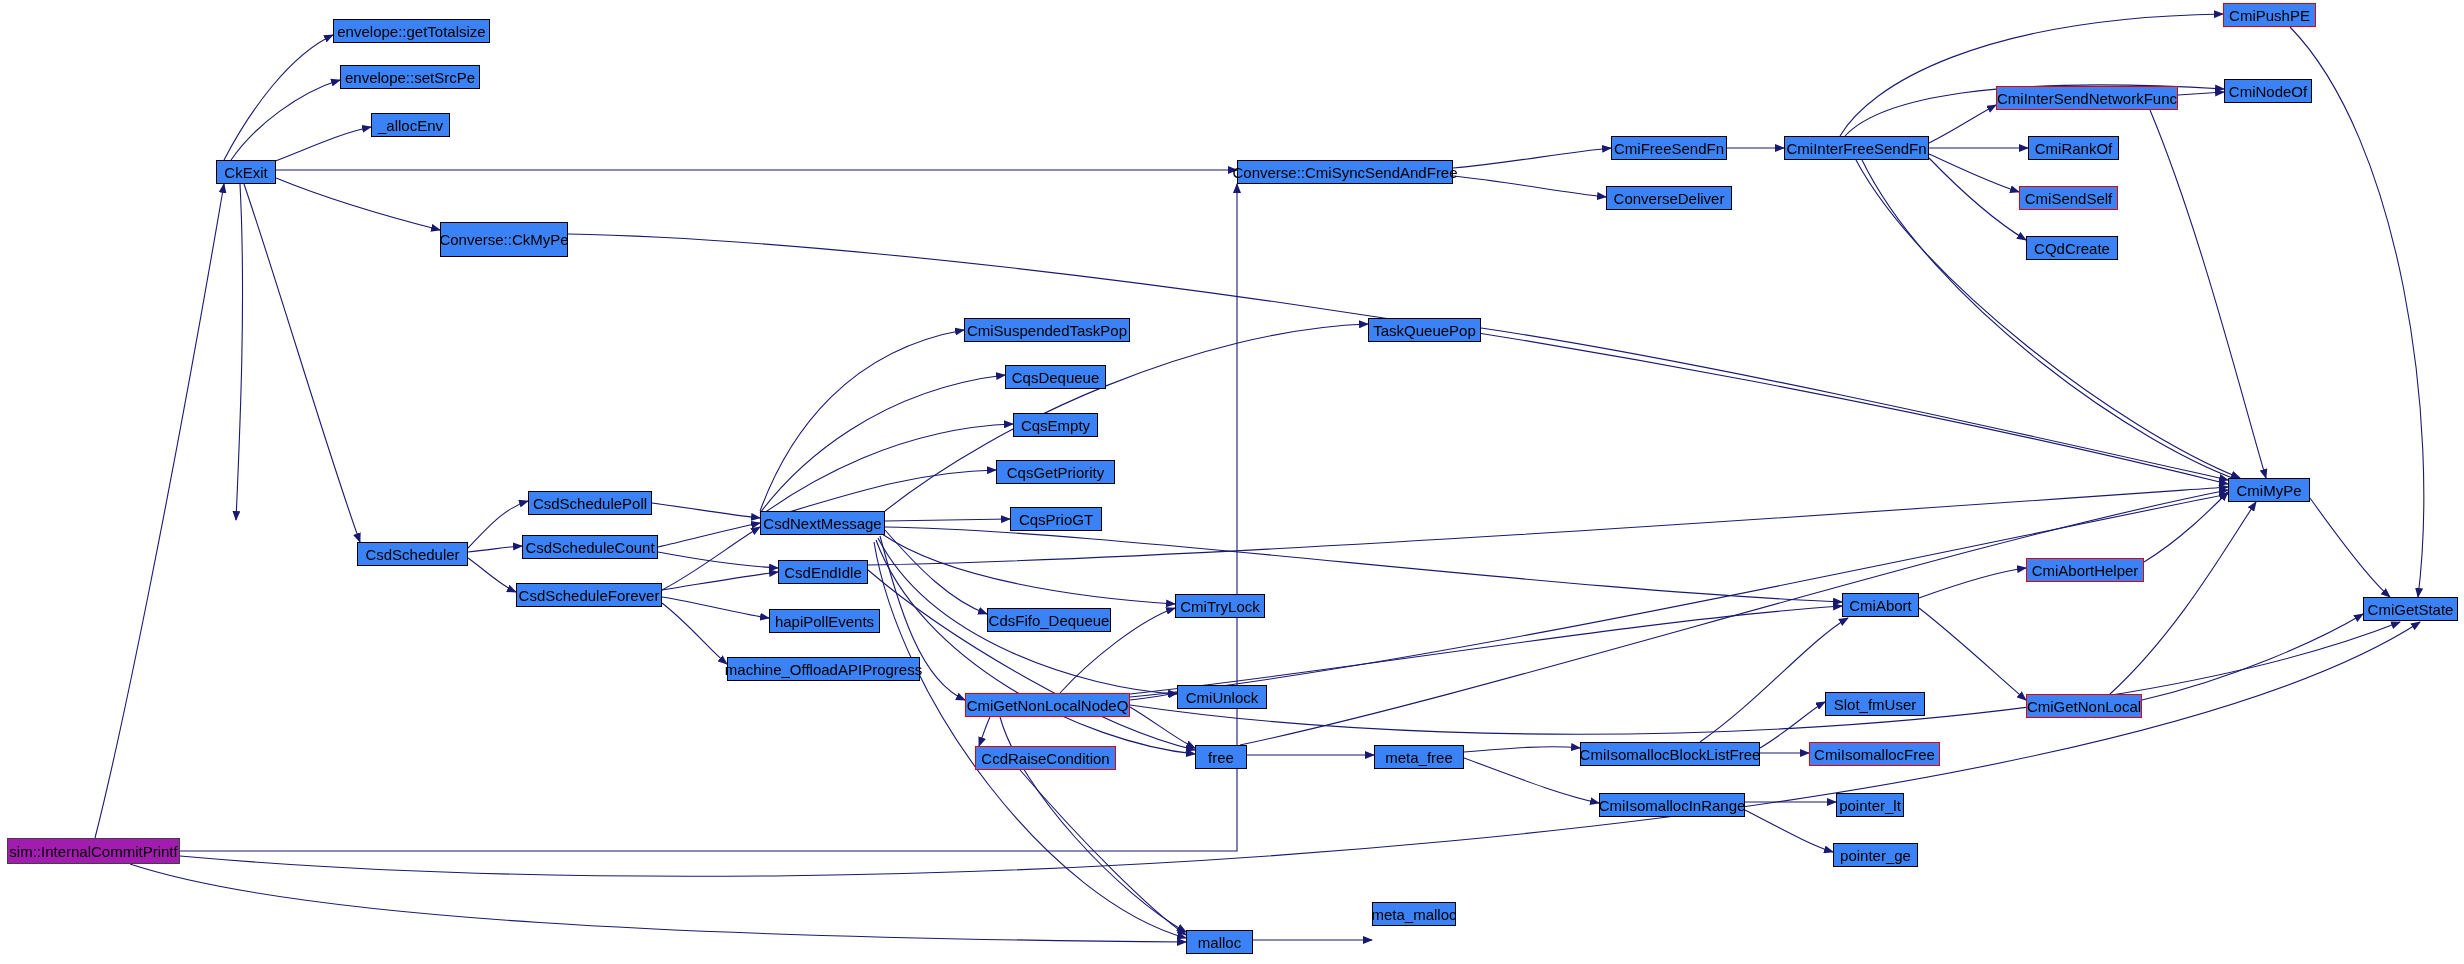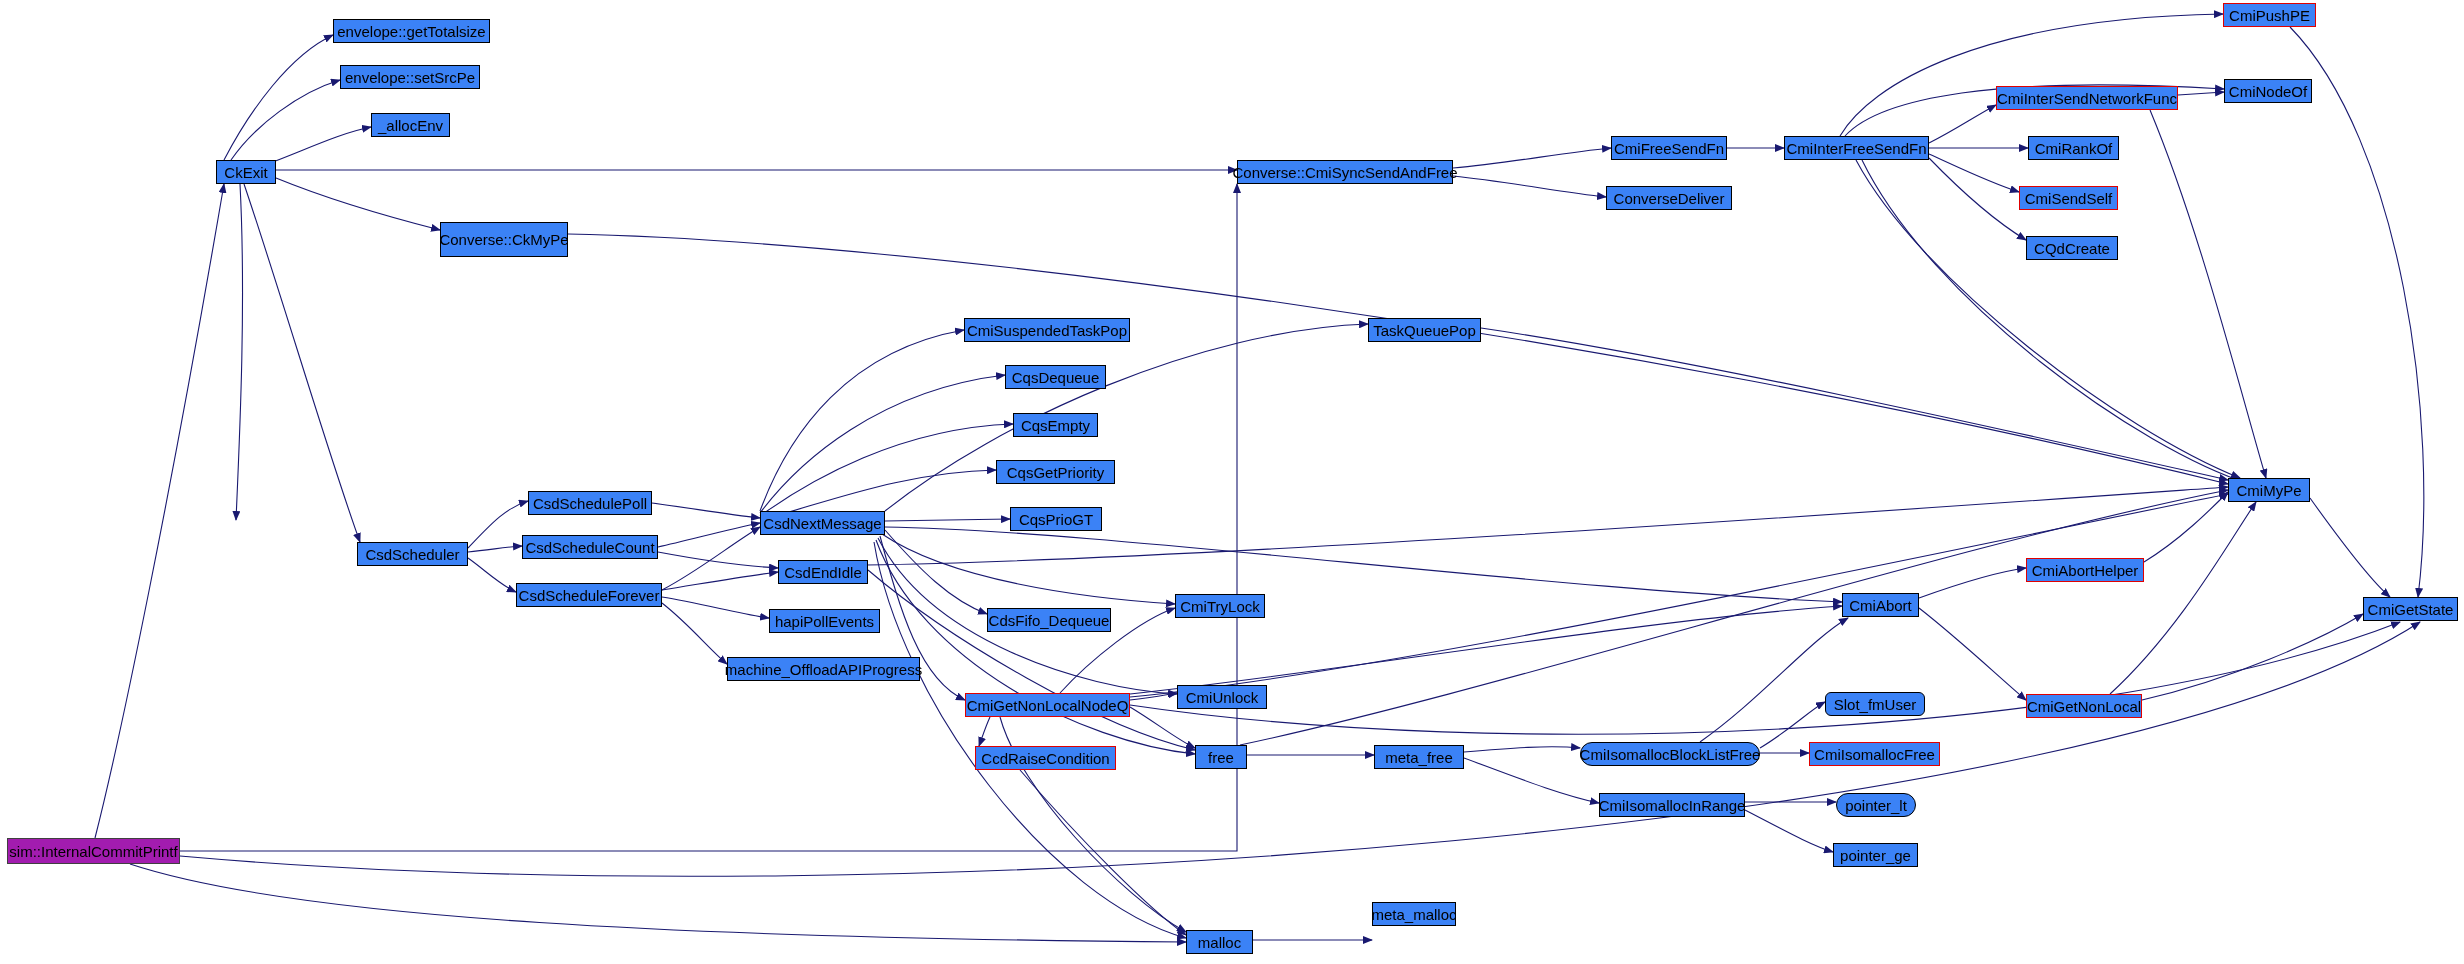--- a/index.html
+++ b/index.html
@@ -136,25 +136,25 @@
       <div class="node" style="left: 727px; top: 657px; width: 193px; height: 24px;">machine_OffloadAPIProgress</div>
       <div class="node" style="left: 987px; top: 608px; width: 124px; height: 24px;">CdsFifo_Dequeue</div>
       <div class="node" style="left: 1175px; top: 594px; width: 90px; height: 24px;">CmiTryLock</div>
       <div class="node red" style="left: 965px; top: 693px; width: 165px; height: 24px;">CmiGetNonLocalNodeQ</div>
       <div class="node" style="left: 1177px; top: 685px; width: 90px; height: 24px;">CmiUnlock</div>
       <div class="node" style="left: 1195px; top: 745px; width: 52px; height: 24px;">free</div>
       <div class="node red" style="left: 975px; top: 746px; width: 141px; height: 24px;">CcdRaiseCondition</div>
       <div class="node" style="left: 1186px; top: 930px; width: 67px; height: 24px;">malloc</div>
       <div class="node" style="left: 1374px; top: 745px; width: 90px; height: 24px;">meta_free</div>
       <div class="node" style="left: 1372px; top: 902px; width: 84px; height: 24px;">meta_malloc</div>
-      <div class="node" style="left: 1580px; top: 742px; width: 180px; height: 24px; border-radius: 12px;">CmiIsomallocBlockListFree</div>
+      <div class="node" style="left: 1580px; top: 742px; width: 180px; height: 24px;">CmiIsomallocBlockListFree</div>
       <div class="node" style="left: 1599px; top: 793px; width: 146px; height: 24px;">CmiIsomallocInRange</div>
-      <div class="node" style="left: 1825px; top: 692px; width: 100px; height: 24px; border-radius: 6px;">Slot_fmUser</div>
+      <div class="node" style="left: 1825px; top: 692px; width: 100px; height: 24px;">Slot_fmUser</div>
       <div class="node red" style="left: 1809px; top: 742px; width: 131px; height: 24px;">CmiIsomallocFree</div>
-      <div class="node" style="left: 1836px; top: 793px; width: 80px; height: 24px; border-radius: 12px;">pointer_lt</div>
+      <div class="node" style="left: 1836px; top: 793px; width: 68px; height: 24px;">pointer_lt</div>
       <div class="node" style="left: 1833px; top: 843px; width: 85px; height: 24px;">pointer_ge</div>
       <div class="node" style="left: 1842px; top: 593px; width: 77px; height: 24px;">CmiAbort</div>
       <div class="node red" style="left: 2026px; top: 558px; width: 118px; height: 24px;">CmiAbortHelper</div>
       <div class="node red" style="left: 2026px; top: 694px; width: 116px; height: 24px;">CmiGetNonLocal</div>
       <div class="node" style="left: 2228px; top: 478px; width: 82px; height: 24px;">CmiMyPe</div>
       <div class="node" style="left: 2363px; top: 597px; width: 95px; height: 24px;">CmiGetState</div>
       <div class="node root" style="left: 7px; top: 838px; width: 173px; height: 26px;">sim::InternalCommitPrintf</div>
     </div>
 </div>
 

